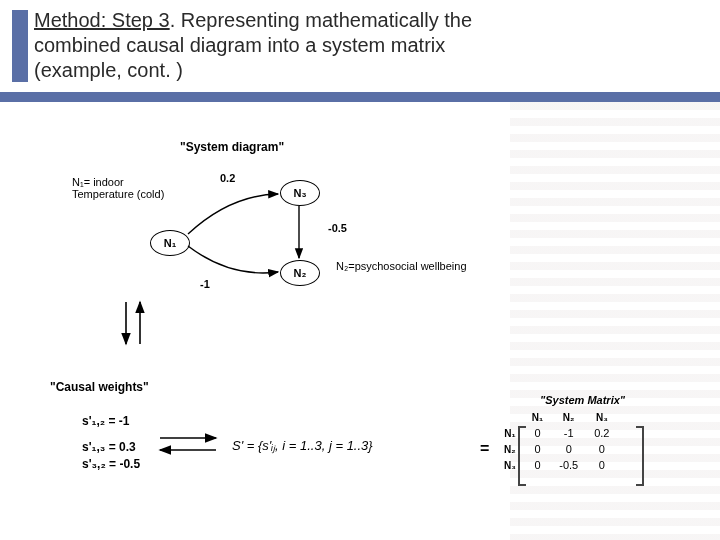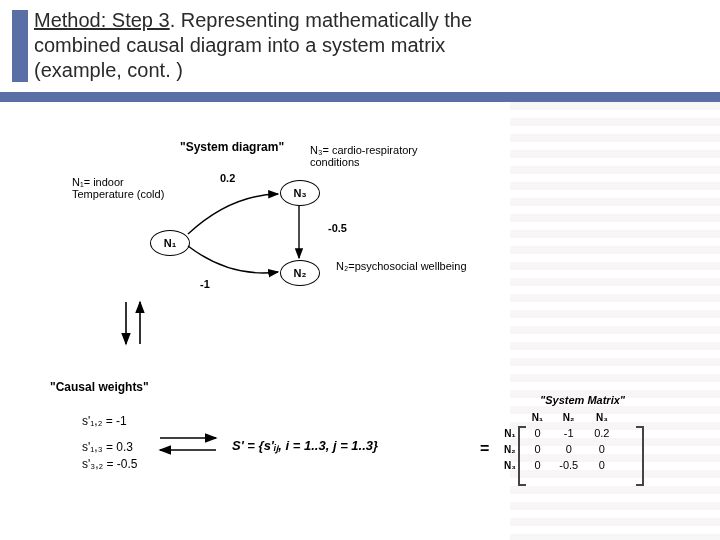--- a/index.html
+++ b/index.html
@@ -9,22 +9,22 @@
   .title{font-size:20px;line-height:1.25;color:#2a2a2a}
   .title .underline{text-decoration:underline}
   .hbar{position:absolute;left:0;top:92px;width:720px;height:10px;background:#5a6fa6}
   .diagram{position:absolute;left:80px;top:140px;width:420px;height:210px}
   .dlabel{position:absolute;font-size:12px;font-weight:bold}
   .dlabel.small{font-size:11px;font-weight:normal}
   .node{position:absolute;width:38px;height:24px;border:1.5px solid #000;border-radius:50%;background:#fff;display:flex;align-items:center;justify-content:center;font-size:11px;font-weight:bold}
   .wt{position:absolute;font-size:11px;font-weight:bold}
   .lower{position:absolute;left:70px;top:380px;width:600px;height:140px}
   .cwlabel{position:absolute;font-size:12px;font-weight:bold}
-  .cw{position:absolute;font-size:12px;font-weight:normal}
-  .sform{position:absolute;font-size:13px;font-style:italic;font-weight:bold}
+  .cw{position:absolute;font-size:12px;font-weight:bold}
+  .sform{position:absolute;font-size:13px;font-style:italic;font-weight:normal}
   .mlabel{position:absolute;font-size:11px;font-weight:bold;font-style:italic}
   .matrix{position:absolute;font-size:11px}
   .matrix table{border-collapse:collapse}
   .matrix td{padding:2px 8px;text-align:center}
   .matrix .hdr{font-weight:bold;font-size:10px}
   .bracket{position:absolute;border:2px solid #444;width:6px}
   .bracket.left{border-right:none}
   .bracket.right{border-left:none}
   
   .stripes{position:absolute;right:0;top:102px;width:210px;height:438px;
@@ -42,21 +42,20 @@
     <div class="title">
       <span class="underline">Method: Step 3</span><span>. Representing mathematically the combined causal diagram into a system matrix (example, cont. )</span>
     </div>
   </div>
 
   <div class="hbar"></div>
 
   <div class="diagram">
     <div class="dlabel" style="left:100px;top:0">"System diagram"</div>
 
-    <div class="dlabel small" style="left:230px;top:4px;width:160px">N₃= cardio-respiratory conditions</div>
     <div class="dlabel small" style="left:-8px;top:36px;width:100px">N₁= indoor Temperature (cold)</div>
     <div class="dlabel small" style="left:256px;top:120px;width:140px">N₂=psychosocial wellbeing</div>
 
     <div class="node" style="left:70px;top:90px">
         <span>N₁</span>
       </div>
     <div class="node" style="left:200px;top:40px">
         <span>N₃</span>
       </div>
     <div class="node" style="left:200px;top:120px">

